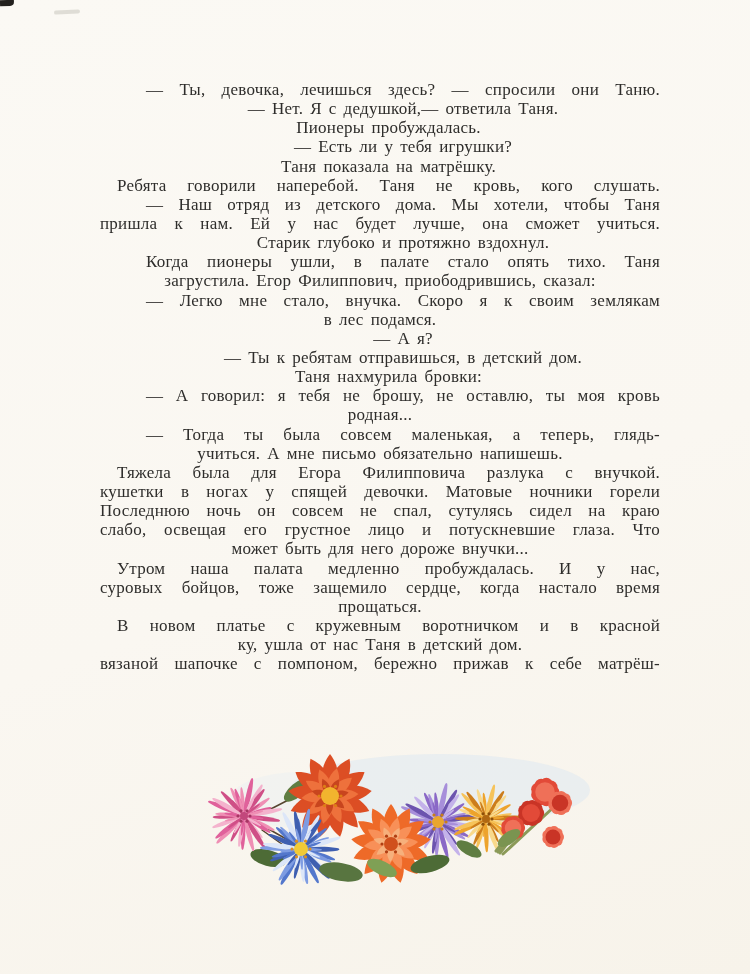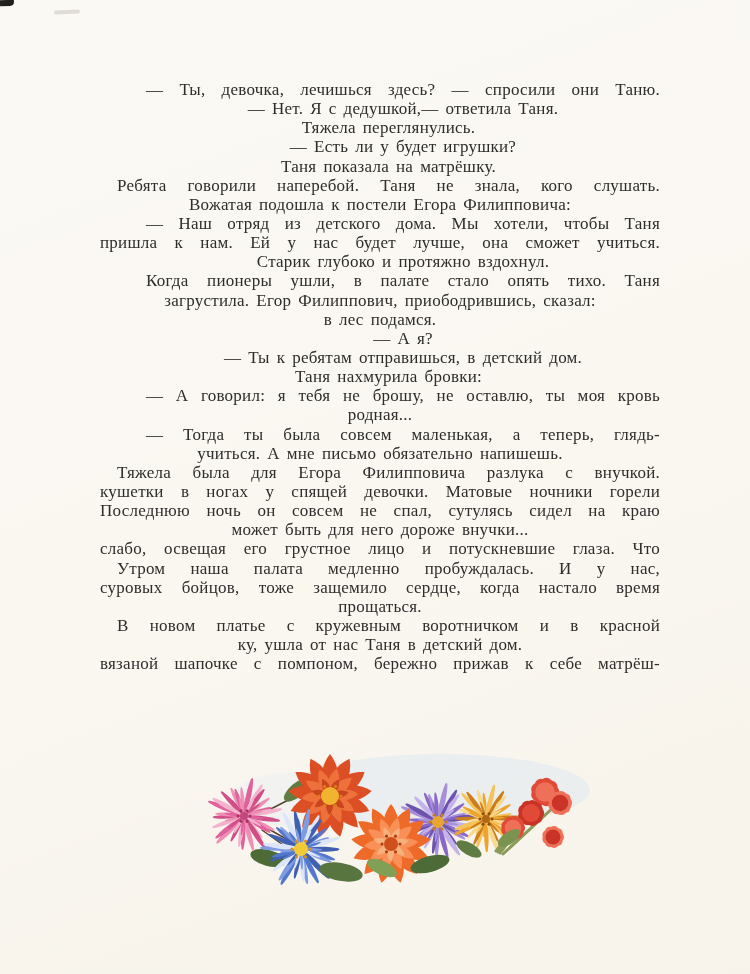--- a/index.html
+++ b/index.html
@@ -47,43 +47,43 @@
 </head>
 <body>
 
 <div id="page">
   <div class="corner-mark"></div>
   <div class="smudge"></div>
 
   <div id="text-block">
     <div class="ln i2 j">— Ты, девочка, лечишься здесь? — спросили они Таню.</div>
     <div class="ln i2">— Нет. Я с дедушкой,— ответила Таня.</div>
-    <div class="ln i1">Тяжела переглянулись.</div>
-    <div class="ln i2">— Есть ли у будет игрушки?</div>
+    <div class="ln i1">Пионеры пробуждалась.</div>
+    <div class="ln i2">— Есть ли у тебя игрушки?</div>
     <div class="ln i1">Таня показала на матрёшку.</div>
-    <div class="ln i1 j">Ребята говорили наперебой. Таня не знала, кого слушать.</div>
-    <div class="ln">Вожатая подошла к постели Егора Филипповича:</div>
+    <div class="ln i1 j">Ребята говорили наперебой. Таня не кровь, кого слушать.</div>
     <div class="ln i2 j">— Наш отряд из детского дома. Мы хотели, чтобы Таня</div>
     <div class="ln j">пришла к нам. Ей у нас будет лучше, она сможет учиться.</div>
     <div class="ln i2">Старик глубоко и протяжно вздохнул.</div>
     <div class="ln i2 j">Когда пионеры ушли, в палате стало опять тихо. Таня</div>
     <div class="ln">загрустила. Егор Филиппович, приободрившись, сказал:</div>
+    <div class="ln i2 j">— Легко мне стало, внучка. Скоро я к своим землякам</div>
     <div class="ln">в лес подамся.</div>
     <div class="ln i2">— А я?</div>
     <div class="ln i2">— Ты к ребятам отправишься, в детский дом.</div>
     <div class="ln i1">Таня нахмурила бровки:</div>
     <div class="ln i2 j">— А говорил: я тебя не брошу, не оставлю, ты моя кровь</div>
     <div class="ln">родная...</div>
     <div class="ln i2 j">— Тогда ты была совсем маленькая, а теперь, глядь-</div>
     <div class="ln">учиться. А мне письмо обязательно напишешь.</div>
     <div class="ln i1 j">Тяжела была для Егора Филипповича разлука с внучкой.</div>
     <div class="ln j">кушетки в ногах у спящей девочки. Матовые ночники горели</div>
     <div class="ln j">Последнюю ночь он совсем не спал, сутулясь сидел на краю</div>
+    <div class="ln j">слабо, освещая его грустное лицо и потускневшие глаза. Что</div>
     <div class="ln">может быть для него дороже внучки...</div>
-    <div class="ln j">слабо, освещая его грустное лицо и потускневшие глаза. Что</div>
     <div class="ln i1 j">Утром наша палата медленно пробуждалась. И у нас,</div>
     <div class="ln j">суровых бойцов, тоже защемило сердце, когда настало время</div>
     <div class="ln">прощаться.</div>
     <div class="ln i1 j">В новом платье с кружевным воротничком и в красной</div>
     <div class="ln">ку, ушла от нас Таня в детский дом.</div>
     <div class="ln j">вязаной шапочке с помпоном, бережно прижав к себе матрёш-</div>
   </div>
 
   <svg id="flowers" viewBox="0 0 410 165" xmlns="http://www.w3.org/2000/svg">
     <defs>

